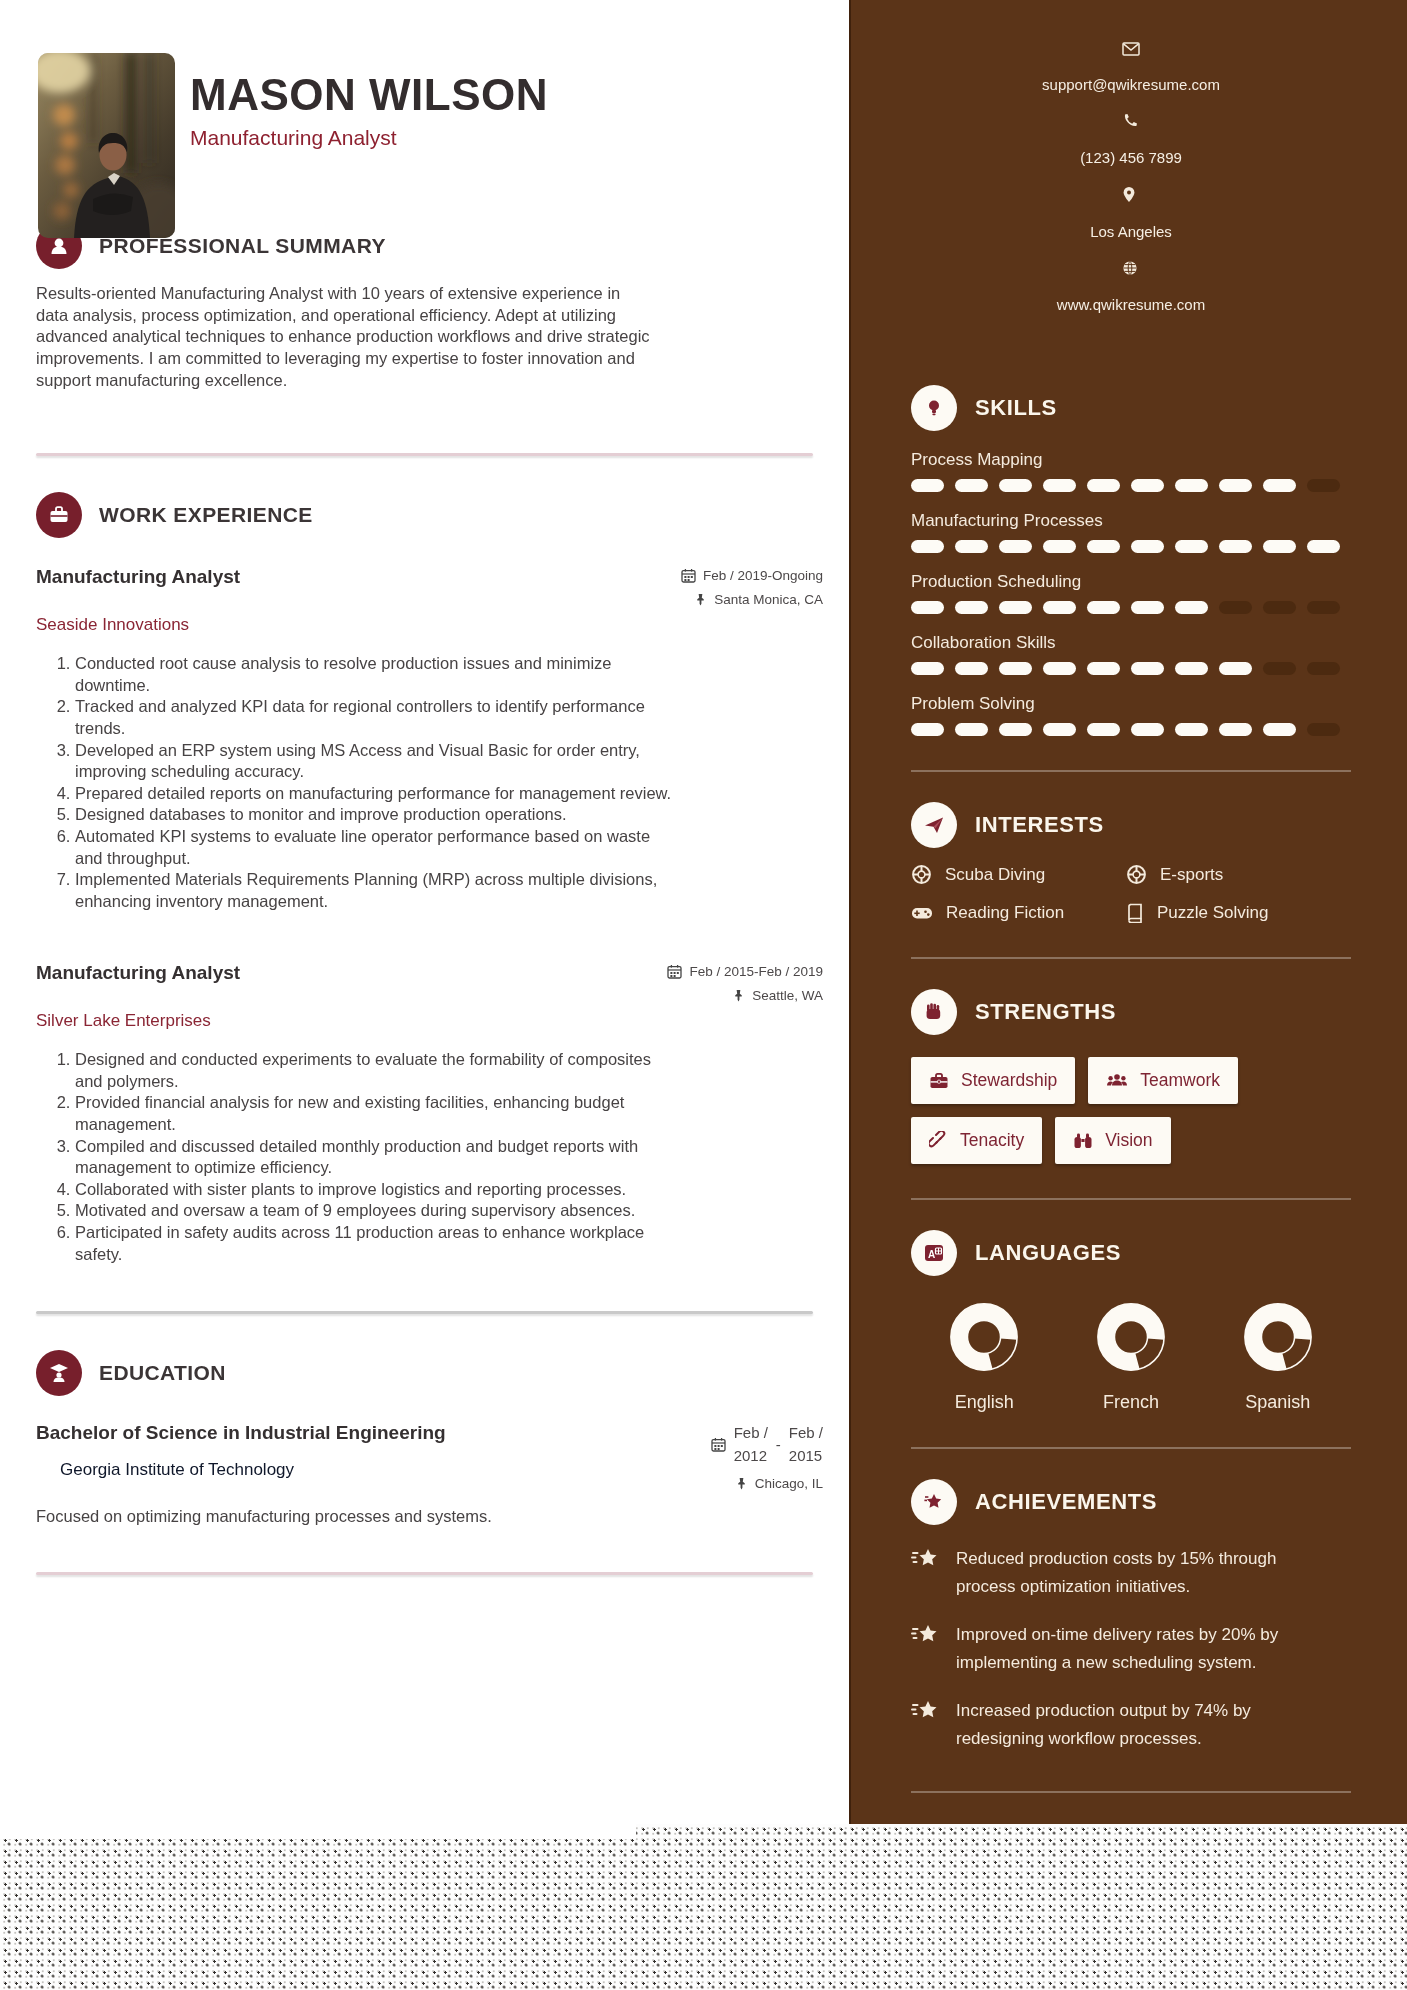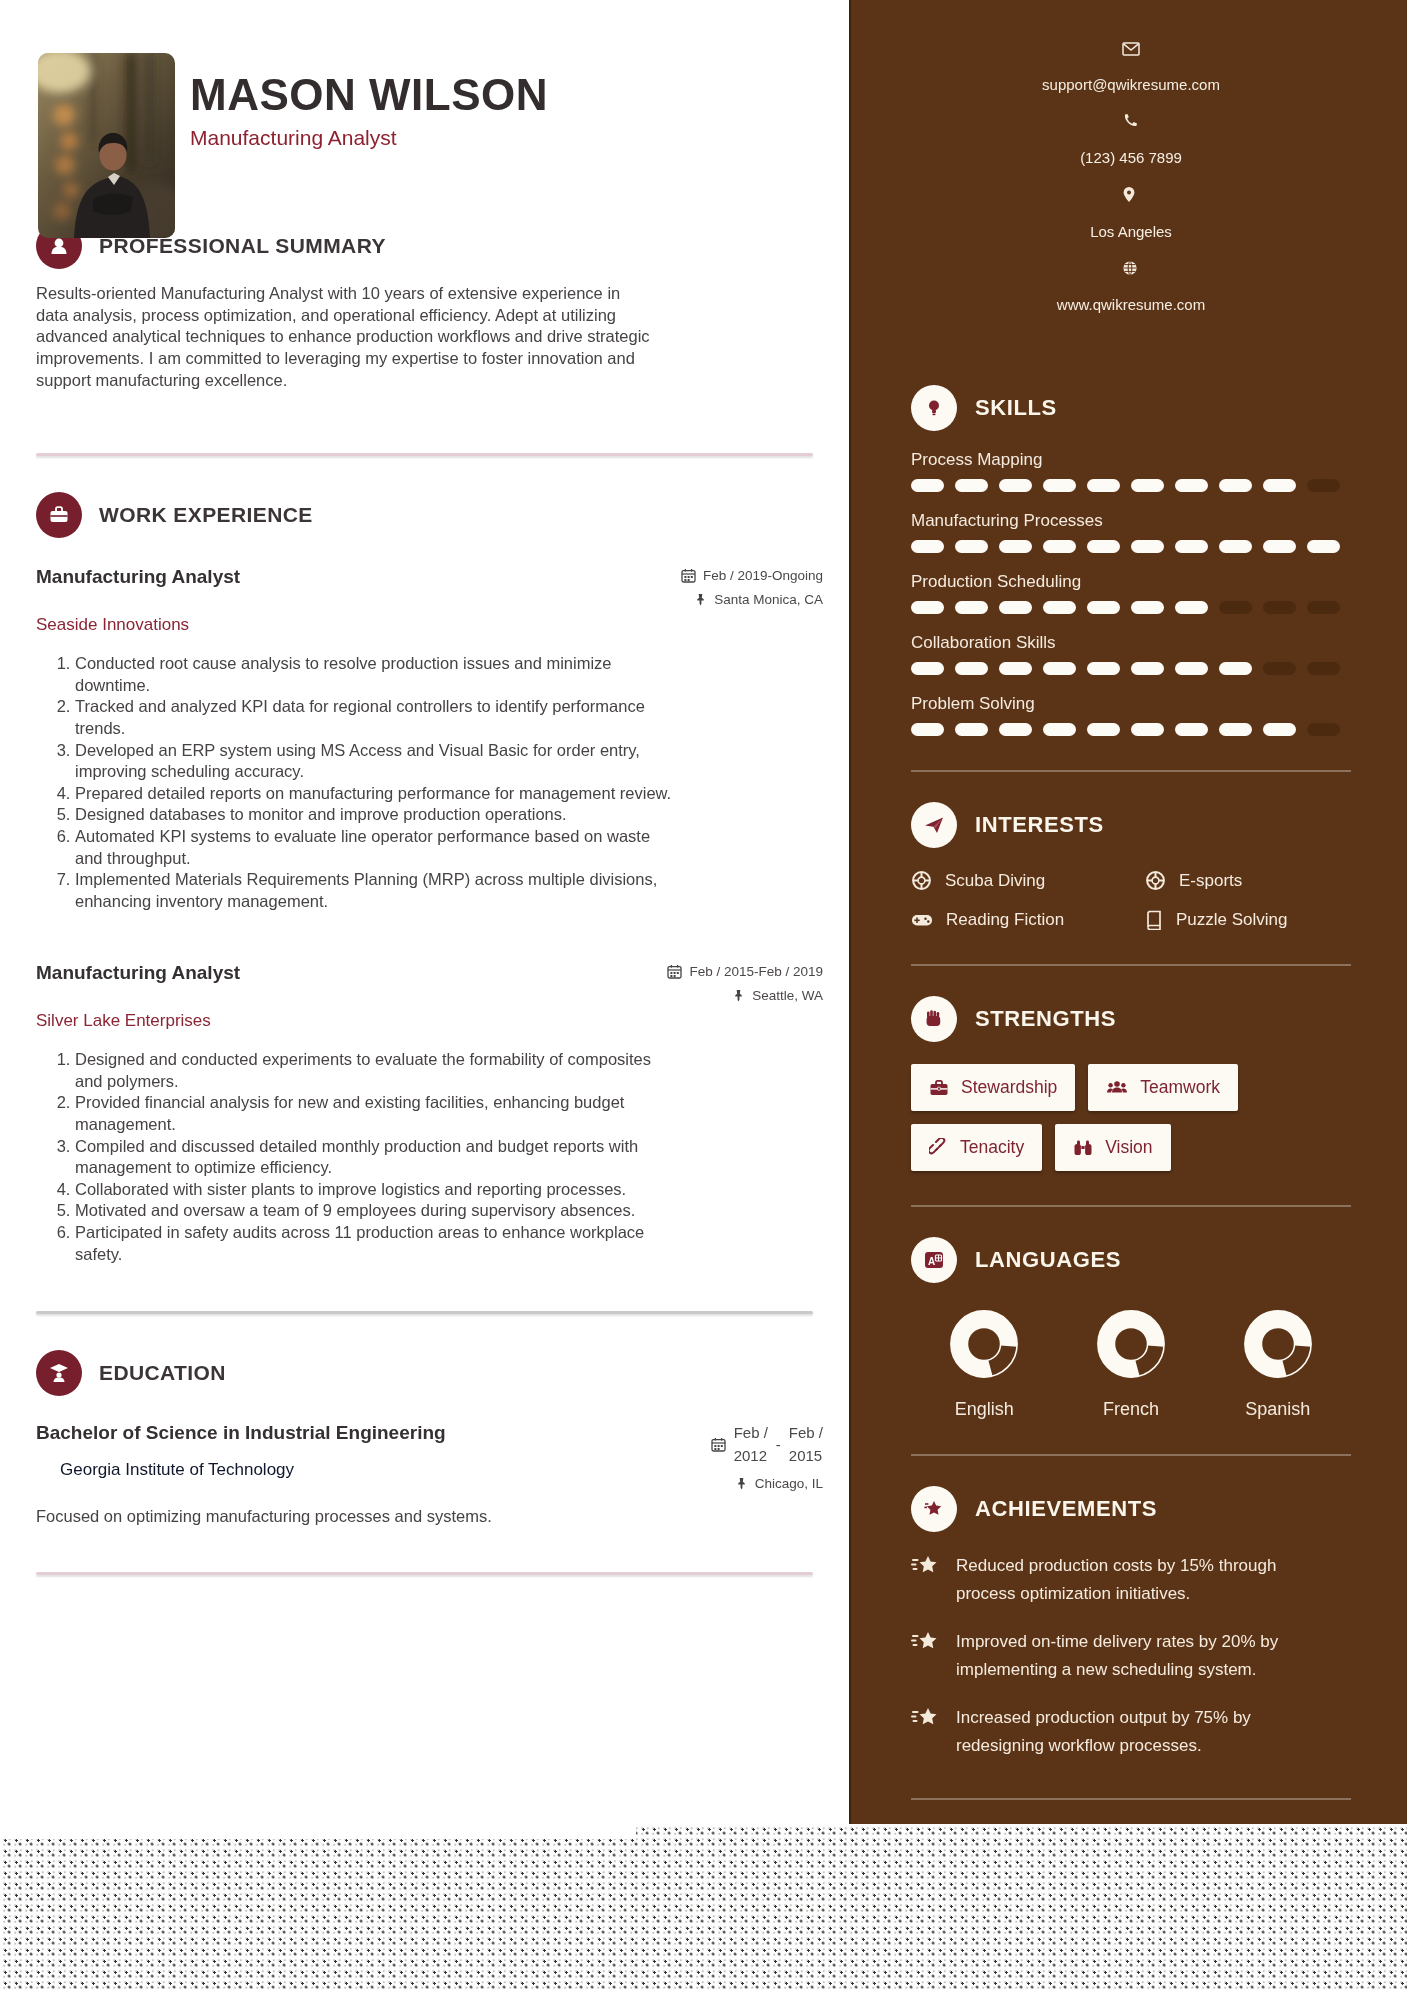--- a/index.html
+++ b/index.html
@@ -42,21 +42,21 @@
   .side-head{display:flex;align-items:center;gap:18px;margin-top:0;}
   .icon-circle-light{width:46px;height:46px;border-radius:50%;background:#fdfaf4;flex:0 0 auto;
                      display:flex;align-items:center;justify-content:center;color:#7e2230;}
   .side-title{font-size:22px;font-weight:700;color:#fbf6ec;letter-spacing:.6px;}
   .skill{margin-top:19px;}
   .skill-label{font-size:17px;color:#f5ebde;margin-bottom:9px;}
   .dashes{display:flex;gap:11px;}
   .dash{width:33px;height:13px;border-radius:7px;background:#4c2a10;}
   .dash.on{background:#fdfbf6;}
   .side-divider{height:2px;background:rgba(255,255,255,.30);margin:34px 0 30px 0;}
-  .interests-grid{display:grid;grid-template-columns:215px 1fr;row-gap:18px;margin-top:22px;gap:19px;}
+  .interests-grid{display:grid;grid-template-columns:215px 1fr;row-gap:18px;margin-top:16px;}
   .interest{display:flex;align-items:center;gap:13px;font-size:17px;color:#f5ebde;}
   .strengths-wrap{display:flex;flex-wrap:wrap;gap:13px;margin-top:22px;}
   .strength-card{background:#fdfaf4;border-radius:2px;display:flex;align-items:center;gap:12px;
                  padding:13px 18px;color:#7e2433;font-size:17.5px;box-shadow:0 2px 3px rgba(0,0,0,.3);}
   .lang-grid{display:grid;grid-template-columns:1fr 1fr 1fr;margin-top:24px;text-align:center;}
   .lang-label{font-size:18px;color:#f5ebde;margin-top:14px;}
   .ach-item{display:flex;gap:15px;margin-top:20px;}
   .ach-text{font-size:17px;line-height:28px;color:#f5ebde;width:352px;}
   
   .pattern-band{position:absolute;left:0;top:1824px;width:1407px;height:166px;
@@ -606,21 +606,21 @@
           <span class="icn">
             <svg width="30" height="28" viewBox="0 0 30 28">
               <path d="M17,4 l2.6,5.4 5.9,.8 -4.3,4.1 1.1,5.9 -5.3,-2.8 -5.3,2.8 1.1,-5.9 -4.3,-4.1 5.9,-.8 Z" fill="#f4eadc"></path>
               <g stroke="#f4eadc" stroke-width="2" stroke-linecap="round">
                 <line x1="2" y1="8" x2="6.5" y2="8"></line>
                 <line x1="1" y1="12.5" x2="4.5" y2="12.5"></line>
                 <line x1="2.5" y1="17" x2="5.5" y2="17"></line>
               </g>
             </svg>
           </span>
-          <div class="ach-text">Increased production output by 75% by redesigning workflow processes.</div>
+          <div class="ach-text">Increased production output by 74% by redesigning workflow processes.</div>
         </div>
       </div>
 
     <div class="side-divider" style="margin-top:38px;"></div>
   </div>
 
   <div class="pattern-band"></div>
   <div class="pattern-step"></div>
 </div>
 

